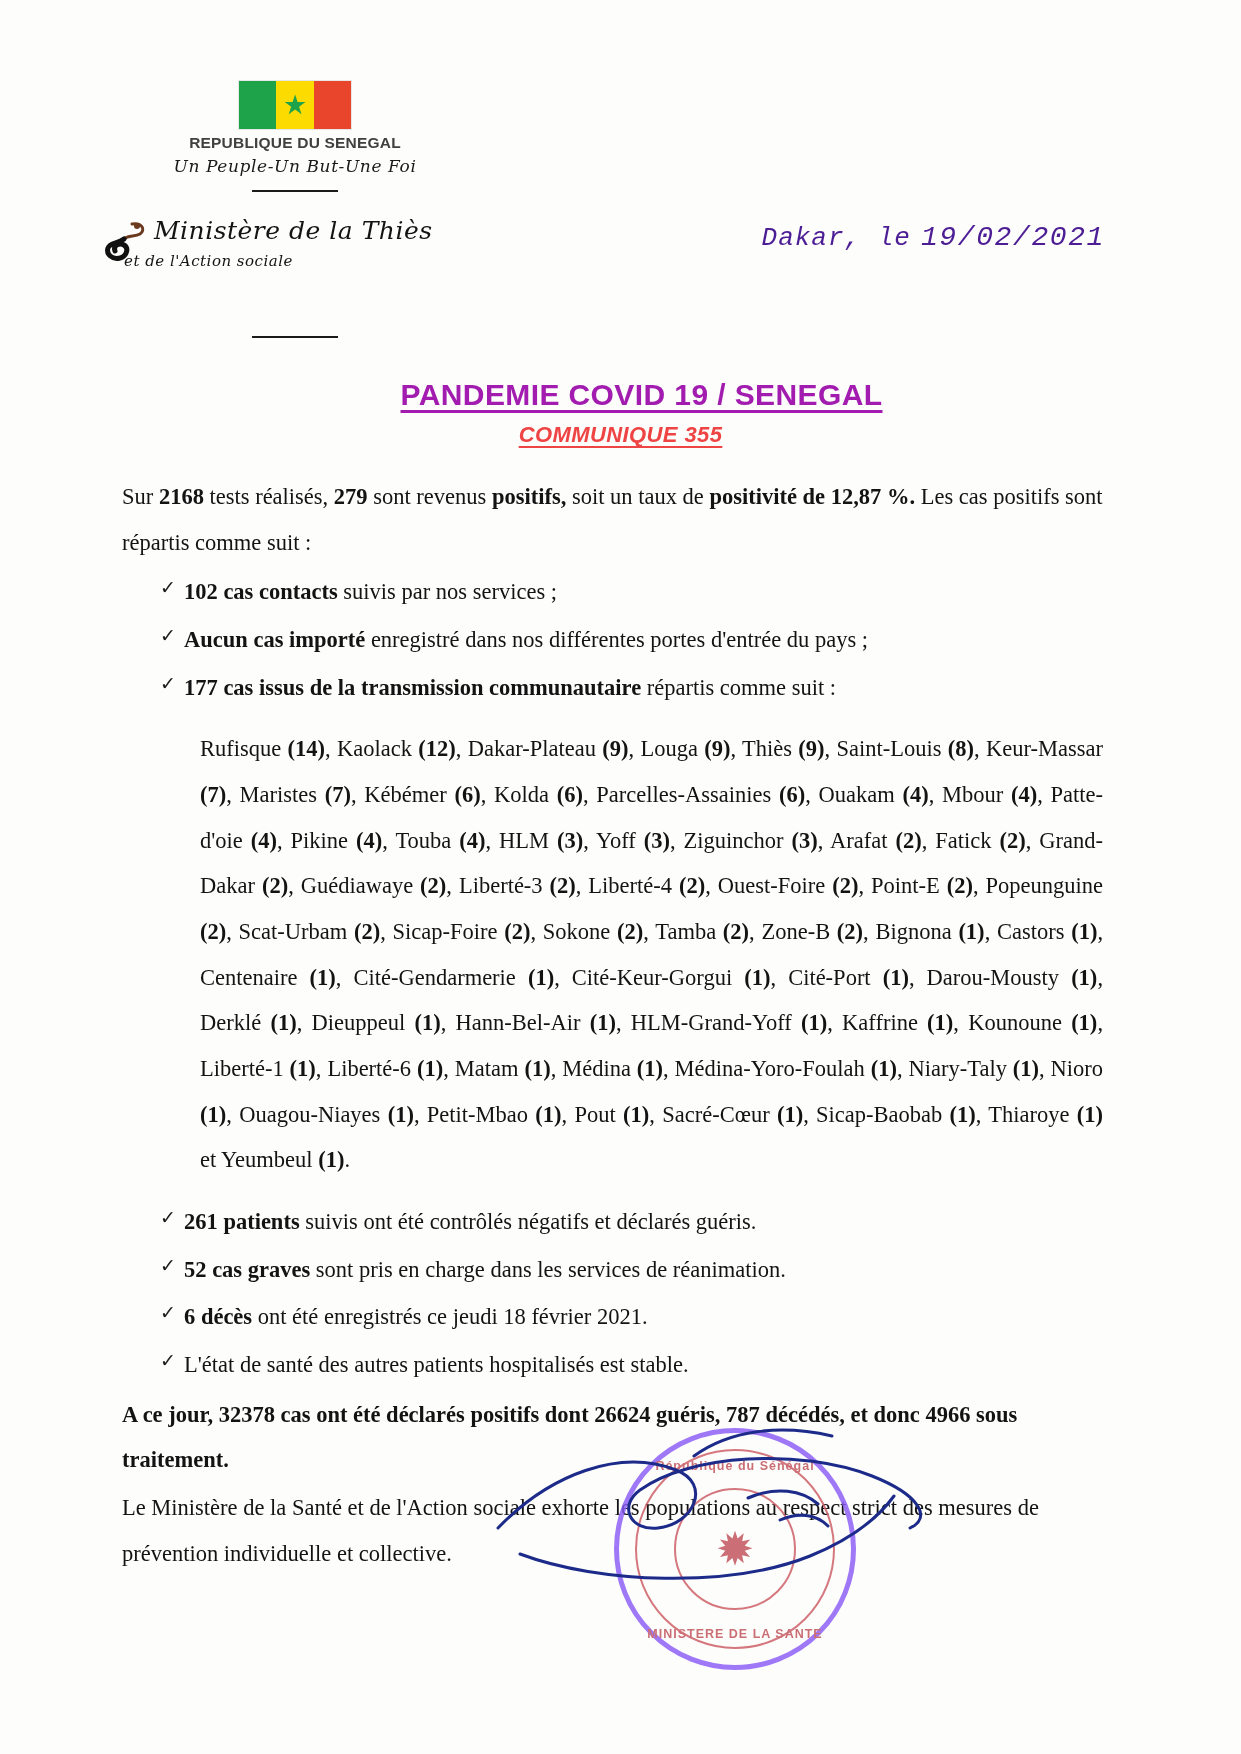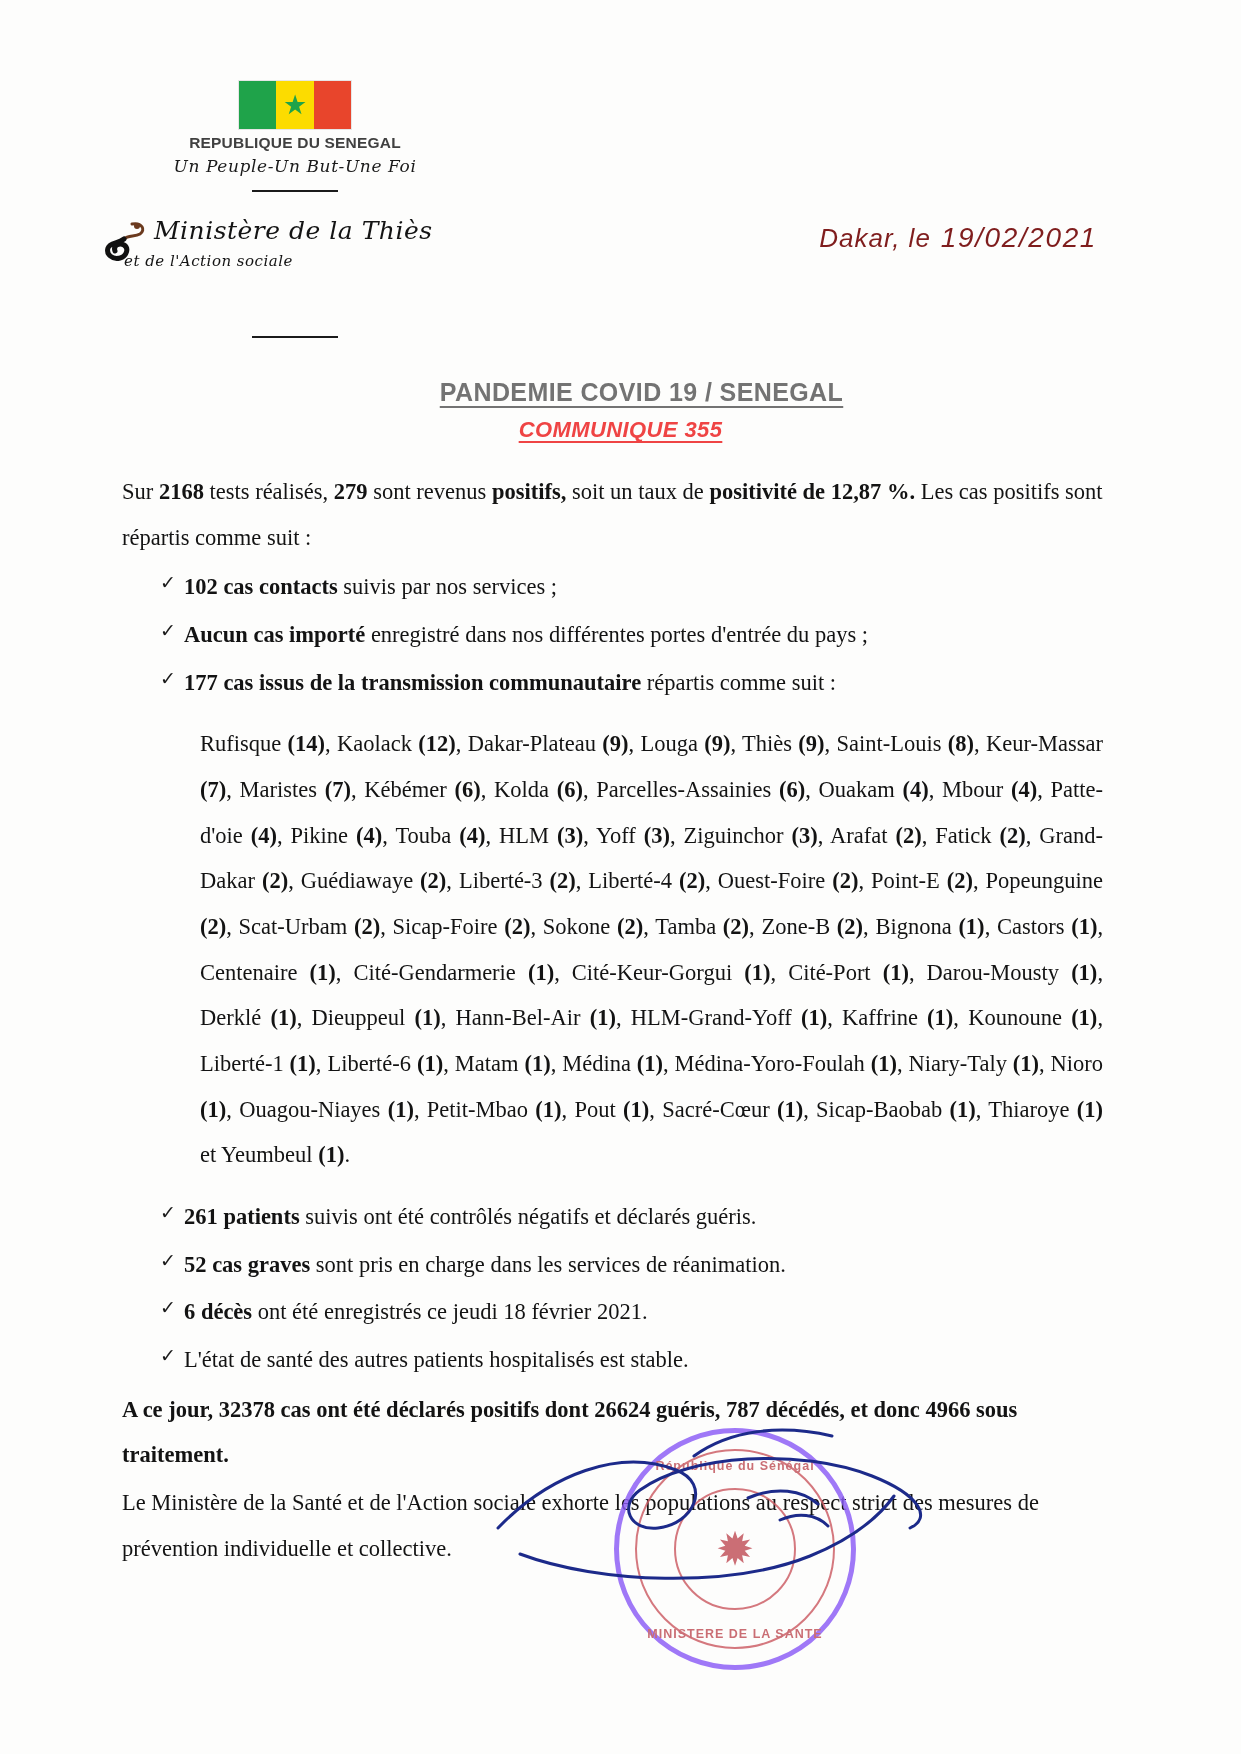--- a/index.html
+++ b/index.html
@@ -98,48 +98,48 @@
   .header-rule-wrap {
     position: absolute;
     left: 150px;
     top: 318px;
     width: 290px;
     text-align: center;
   }
 
   .dateline {
     position: absolute;
-    right: 144px;
+    right: 136px;
     top: 222px;
-    font-family: Liberation Sans, sans-serif;
+    font-family: Liberation Mono, monospace;
     font-style: italic;
     font-size: 26px;
-    color: #7f1d1d;
+    color: #4c1d95;
     letter-spacing: 1px;
     white-space: nowrap;
   }
   .dateline .date-val {
     font-size: 28px;
     letter-spacing: 1.6px;
     margin-left: 10px;
   }
 
   
   .title-block {
     text-align: center;
     margin-top: 48px;
   }
   .doc-title {
     font-family: "Liberation Sans", "DejaVu Sans", sans-serif;
     font-weight: bold;
-    font-size: 25px;
+    font-size: 30px;
     letter-spacing: 0.4px;
     text-decoration: underline;
     text-underline-offset: 5px;
-    color: #737373;
+    color: #a21caf;
     margin-left: 42px;
   }
   .doc-subtitle {
     font-family: "Liberation Sans", "DejaVu Sans", sans-serif;
     font-weight: bold;
     font-style: italic;
     font-size: 22px;
     letter-spacing: 0.4px;
     text-decoration: underline;
     text-underline-offset: 4px;

